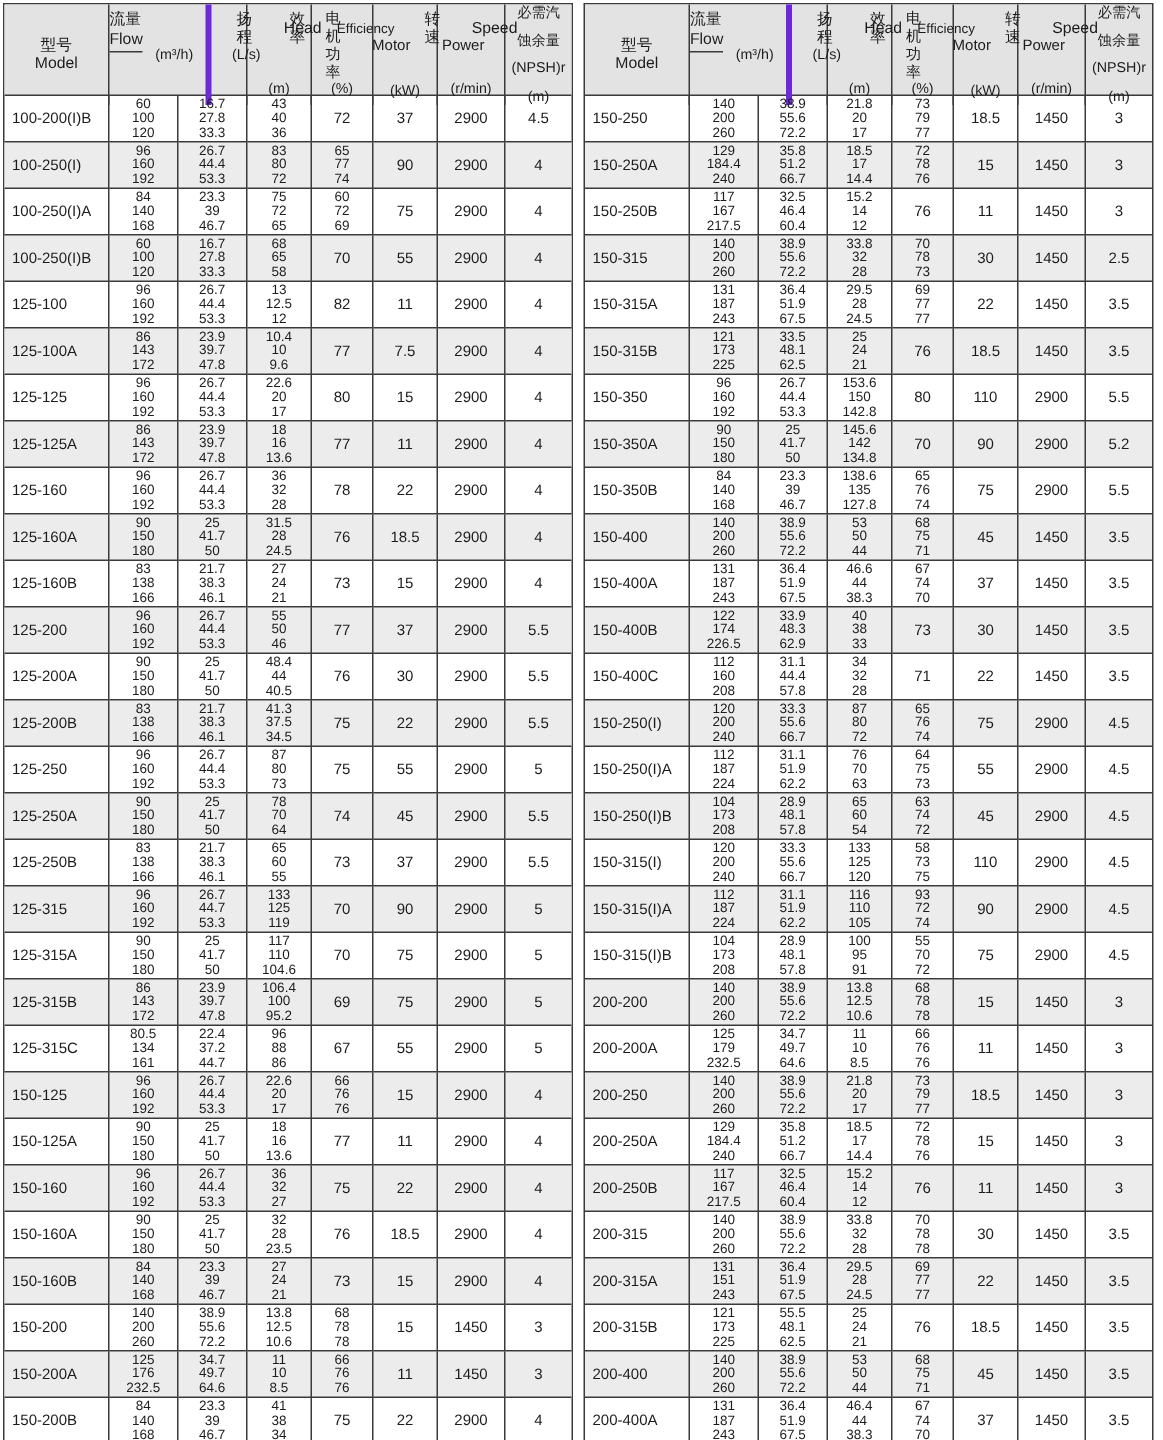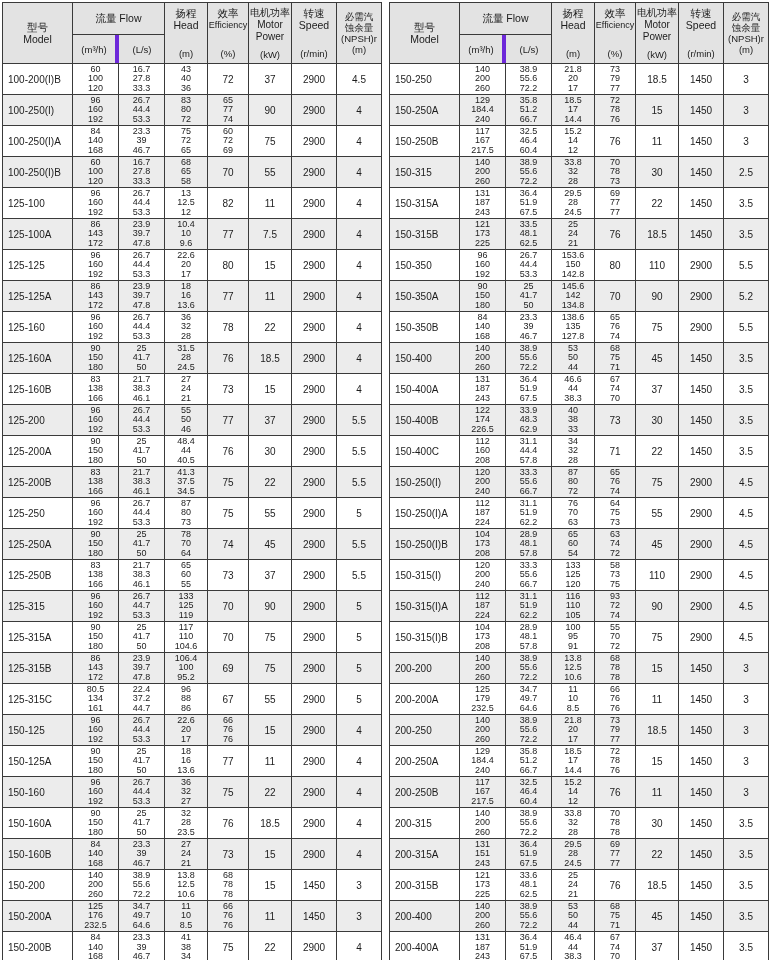--- a/index.html
+++ b/index.html
@@ -2,26 +2,26 @@
 <html><head>
 <meta charset="utf-8">
 <style>
   html,body{margin:0;padding:0;background:#fff;}
   body{width:775px;height:960px;overflow:hidden;font-family:"Liberation Sans", sans-serif;color:#1c1c1c;}
   .page{display:flex;gap:7px;padding:2px 2px;}
   .tbl{--cols:70px 46px 46px 43px 41px 43px 45px 44px;border:1px solid #3a3a3a;background:#fff;width:380px;box-sizing:border-box;}
   
   .thead{display:grid;grid-template-columns:var(--cols);background:#e3e3e3;border-bottom:1px solid #3a3a3a;height:60px;}
   .hc{border-right:1px solid #3a3a3a;display:flex;flex-direction:column;align-items:center;justify-content:center;text-align:center;font-size:10.5px;line-height:12.5px;}
-  .thead .hc:last-child{border-right:none;}
+  .thead .hc:last-child{border-right:none;justify-content:space-between;}
   .hc.spread{justify-content:space-between;padding:4px 0 3px 0;box-sizing:border-box;}
-  .hc .grp{display:flex;flex-direction:column;align-items:center;line-height:12px;}
+  .hc .grp{display:flex;flex-direction:row;align-items:center;line-height:12px;gap:21px;}
   .unit{font-size:9.5px;}
   .small-en{font-size:9px;}
-  .flow-h{grid-column:2/4;display:flex;flex-direction:column;border-right:1px solid #3a3a3a;}
+  .flow-h{grid-column:2/4;display:flex;flex-direction:row;border-right:1px solid #3a3a3a;}
   .flow-top{height:31px;display:flex;align-items:center;justify-content:center;border-bottom:1px solid #3a3a3a;font-size:10.5px;}
   .flow-units{flex:1;display:grid;grid-template-columns:46px 46px;}
   .flow-units .u1{border-right:4px solid #6d28d9;}
   .flow-units div{display:flex;align-items:center;justify-content:center;font-size:9.5px;}
   .npsh-h{font-size:9.5px;line-height:11px;}
   .pw{font-size:10px;line-height:11.5px;}
   
   .rows .row{display:grid;grid-template-columns:var(--cols);height:31px;}
   .rows .row:nth-child(even){background:#ececec;}
   .c{border-right:1px solid #3a3a3a;border-bottom:1px solid #3a3a3a;display:flex;flex-direction:column;align-items:center;justify-content:center;text-align:center;overflow:hidden;}
@@ -1950,21 +1950,21 @@
         <div class="row">
           <div class="c model">
             <div>200-315B</div>
           </div>
           <div class="c nums">
             <div>121</div>
             <div>173</div>
             <div>225</div>
           </div>
           <div class="c nums">
-            <div>33.6</div>
+            <div>55.5</div>
             <div>48.1</div>
             <div>62.5</div>
           </div>
           <div class="c nums">
             <div>25</div>
             <div>24</div>
             <div>21</div>
           </div>
           <div class="c single">
             <div>76</div>

